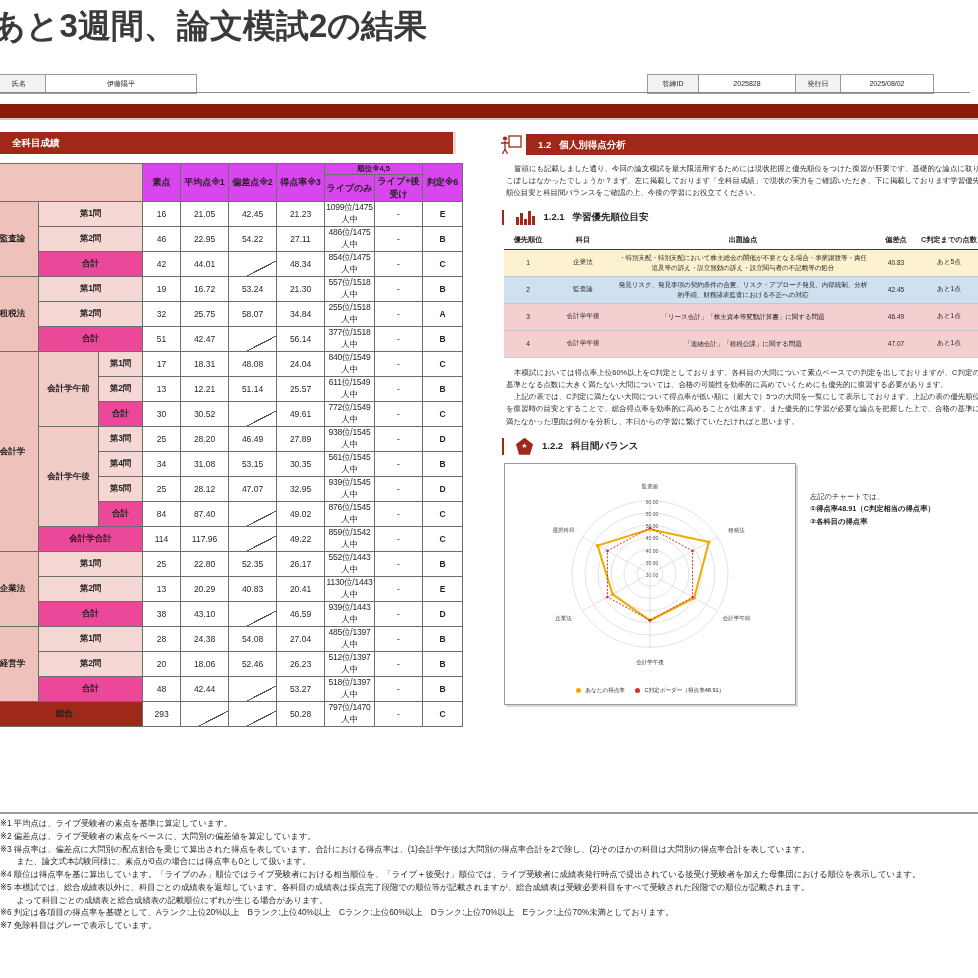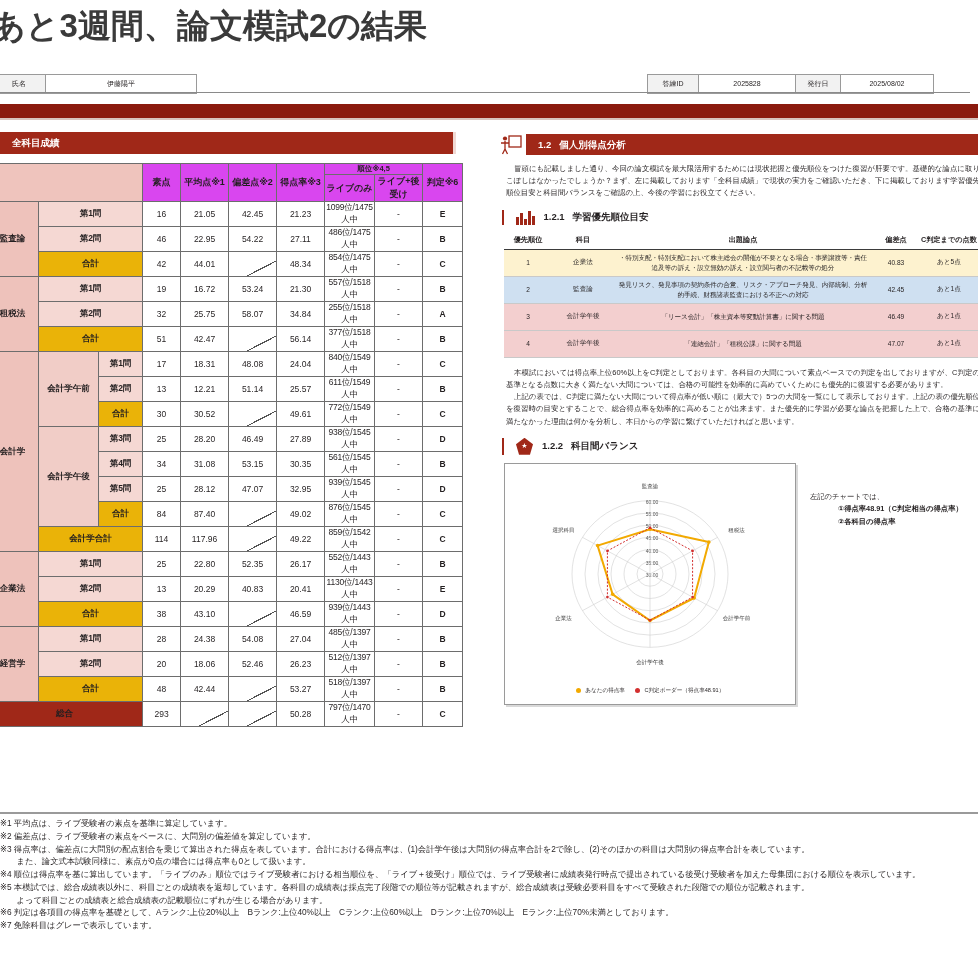--- a/index.html
+++ b/index.html
@@ -37,21 +37,21 @@
   table.grade{border-collapse:collapse;margin-top:9px;width:466px;table-layout:fixed;}
   table.grade th,table.grade td{
     border:1px solid #6d6d6d;font-size:8.5px;text-align:center;
     height:21px;padding:0;vertical-align:middle;color:#231f20;
   }
   table.grade th{background:#d946ef;font-weight:700;font-size:9px;}
   th.sub-th{font-size:7px;background:#efc4bd;height:10px;}
   td.subject{background:#eec2bb;font-weight:700;font-size:9px;}
   td.subsub{background:#f1cdc7;font-weight:700;font-size:8.5px;}
   td.qlabel{background:#f5d8d3;font-weight:700;font-size:8.5px;}
-  td.total-cell{background:#eab308;font-weight:700;font-size:8.5px;}
+  td.total-cell{background:#ec4899;font-weight:700;font-size:8.5px;}
   td.grand{background:#a02818;color:#fff;font-weight:700;font-size:9.5px;}
   td.num{background:#fff;font-size:9.5px;}
   td.rank{background:#fff;font-size:5.2px;letter-spacing:-.2px;}
   td.dash{background:#fff;font-size:9px;color:#444;}
   td.judge{background:#fff;font-size:10px;font-weight:600;}
   td.slash{background:#fff;position:relative;overflow:hidden;}
   td.slash::after{
     content:"";position:absolute;left:-2px;top:-2px;width:150%;height:150%;
     background:linear-gradient(to bottom right,transparent calc(50% - .5px),#555 calc(50% - .5px),#555 calc(50% + .5px),transparent calc(50% + .5px));
   }
@@ -78,21 +78,21 @@
   table.prio th{font-size:7.2px;font-weight:700;padding:3px 0 4px;border-bottom:1.2px solid #3b3b3b;text-align:center;}
   table.prio td{font-size:6.6px;text-align:center;height:24px;border-bottom:1px solid #c9c9c9;padding:1px 2px;}
   tr.p1 td{background:#fdf2cf;}
   tr.p2 td{background:#cfe0f1;}
   tr.p3 td,tr.p4 td{background:#f3cfcf;}
   td.topic{font-size:4.6px;line-height:1.45;letter-spacing:-.1px;}
   
   .chart-wrap{display:flex;margin:8px 0 0 8px;}
   .chart-box{width:290px;height:240px;border:1px solid #9a9a9a;background:#fff;box-shadow:2px 2px 0 #d9d9d9;position:relative;}
   .chart-note{margin-left:14px;width:160px;font-size:7.3px;line-height:1.7;padding-top:28px;}
-  .chart-note b{font-weight:700;margin-left:28px;}
+  .chart-note b{font-weight:700;}
   .legend{position:absolute;left:0;bottom:9px;width:100%;display:flex;justify-content:center;gap:10px;align-items:center;font-size:5.6px;}
   .legend span.dot{width:5px;height:5px;border-radius:50%;display:inline-block;margin-right:3px;vertical-align:middle;}
   
   .foot{position:absolute;left:-10px;top:812px;width:992px;}
   .foot-rule{width:978px;height:2px;background:#9a9a9a;margin-left:10px;}
   .foot p{margin:0 0 1px 0;font-size:8.3px;line-height:1.42;white-space:nowrap;}
 </style>
 </head>
 <body>
 

